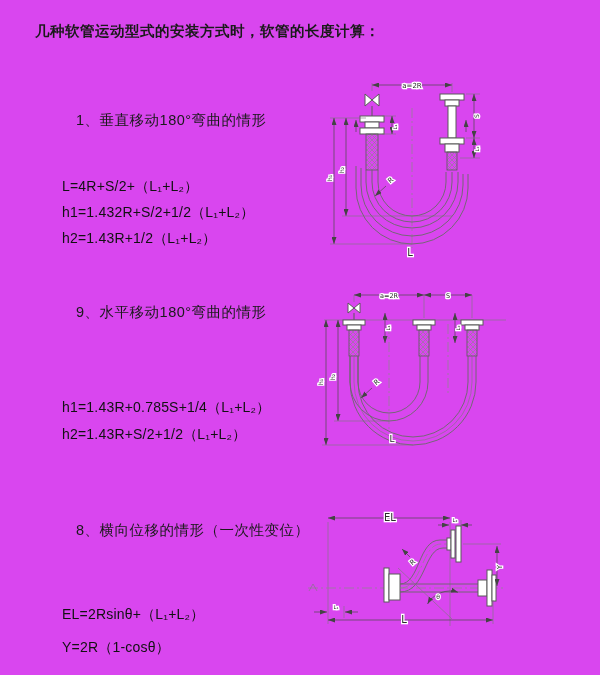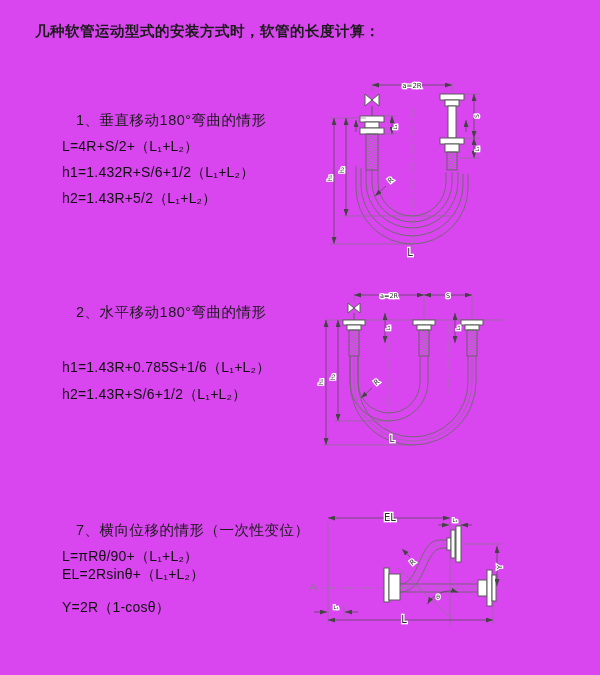--- a/index.html
+++ b/index.html
@@ -1,49 +1,48 @@
 <!DOCTYPE html>
 <html><head>
 <meta charset="utf-8">
 <style>
   html,body{margin:0;padding:0;background:#fff;}
   #page{position:relative;width:600px;height:675px;background:#d946ef;overflow:hidden;
         font-family:"Liberation Sans","DejaVu Sans",sans-serif;color:#1a1a1a;}
   .title{position:absolute;left:35px;top:22px;font-size:14.5px;font-weight:bold;letter-spacing:0.5px;}
   .heading{position:absolute;left:40px;font-size:14.5px;font-weight:normal;letter-spacing:0.5px;margin-left:36px;}
-  .formula{position:absolute;left:62px;font-size:14px;font-weight:normal;color:#111;letter-spacing:0.2px;}
+  .formula{position:absolute;left:62px;font-size:14px;font-weight:normal;color:#111;letter-spacing:0.2px;margin-top:40px;}
   svg{position:absolute;}
   
   .dln{stroke:#5a5a5a;stroke-width:1;fill:none;}
   .dl2{stroke:#6a6a6a;stroke-width:0.9;fill:none;}
   .thn{stroke:#7a7a7a;stroke-width:0.6;fill:none;}
   .dim{stroke:#4c4c4c;stroke-width:0.7;fill:none;}
   .cl{stroke:#8a8a8a;stroke-width:0.7;fill:none;stroke-dasharray:10 3 2 3;}
   .pf{fill:#ffffff;stroke:#5a5a5a;stroke-width:1;}
   .hose{stroke:#5a5a5a;stroke-width:0.8;}
   svg text{font-family:"DejaVu Sans",sans-serif;fill:#2b2b2b;paint-order:stroke;stroke:#ffffff;stroke-width:2.5px;}
 </style>
 </head>
 <body>
 
 <div id="page">
 
   <div class="title">几种软管运动型式的安装方式时，软管的长度计算：</div>
 
   <div class="heading" style="top:111px">1、垂直移动180°弯曲的情形</div>
   <div class="formula" style="top:138px">L=4R+S/2+（L₁+L₂）</div>
-  <div class="formula" style="top:164px">h1=1.432R+S/6+1/2（L₁+L₂）</div>
-  <div class="formula" style="top:190px">h2=1.43R+5/2（L₁+L₂）</div>
-
-  <div class="heading" style="top:303px">2、水平移动180°弯曲的情形</div>
-  <div class="formula" style="top:359px">h1=1.43R+0.785S+1/6（L₁+L₂）</div>
-  <div class="formula" style="top:386px">h2=1.43R+S/6+1/2（L₁+L₂）</div>
-
-  <div class="heading" style="top:521px">7、横向位移的情形（一次性变位）</div>
-  <div class="formula" style="top:548px">L=πRθ/90+（L₁+L₂）</div>
+  <div class="formula" style="top:164px">h1=1.432R+S/2+1/2（L₁+L₂）</div>
+  <div class="formula" style="top:190px">h2=1.43R+1/2（L₁+L₂）</div>
+
+  <div class="heading" style="top:303px">9、水平移动180°弯曲的情形</div>
+  <div class="formula" style="top:359px">h1=1.43R+0.785S+1/4（L₁+L₂）</div>
+  <div class="formula" style="top:386px">h2=1.43R+S/2+1/2（L₁+L₂）</div>
+
+  <div class="heading" style="top:521px">8、横向位移的情形（一次性变位）</div>
   <div class="formula" style="top:599px">Y=2R（1-cosθ）</div>
   <div class="formula" style="top:566px">EL=2Rsinθ+（L₁+L₂）</div>
 
   <svg style="left:312px;top:70px" width="280" height="192" viewBox="0 0 280 192">
     <defs>
       <marker id="ar1" markerWidth="7" markerHeight="5" refX="7" refY="2.5" orient="auto-start-reverse" markerUnits="userSpaceOnUse">
         <path d="M0,0 L7,2.5 L0,5 Z" fill="#444"></path>
       </marker>
       <pattern id="hx1" width="5" height="5" patternUnits="userSpaceOnUse">
         <path d="M0,5 L5,0 M0,0 L5,5" stroke="#8a8a8a" stroke-width="0.6"></path>

